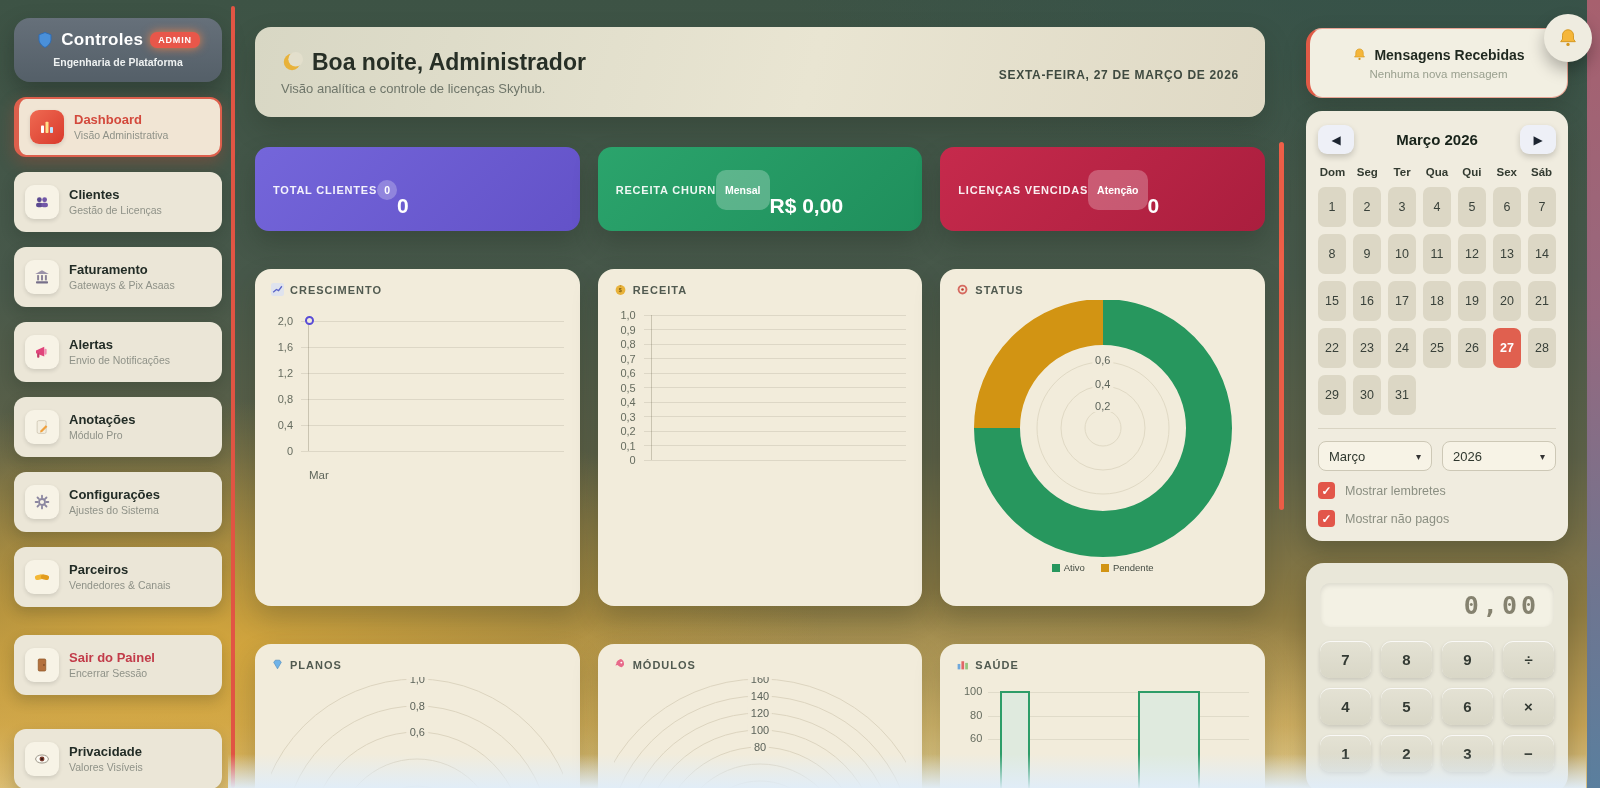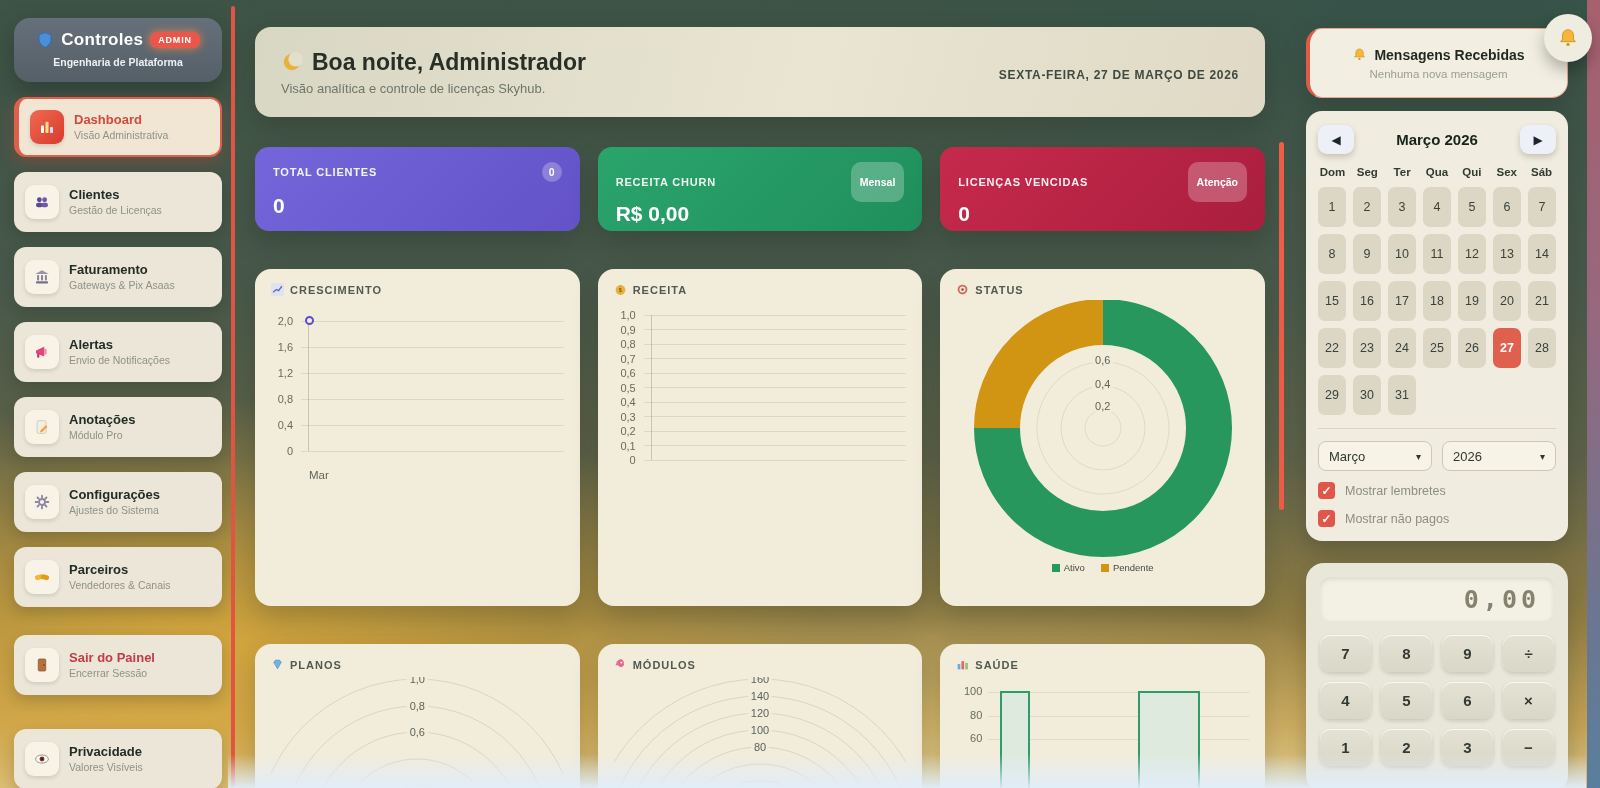--- a/index.html
+++ b/index.html
@@ -77,21 +77,21 @@
   }
   .hero-greet{display:flex; align-items:center; gap:9px; font-size:23px; font-weight:bold; color:#272f26;}
   .hero-sub{font-size:13px; color:#6f766a; margin-top:5px;}
   .hero-right{text-align:right;}
   .clock{font-family:"DejaVu Sans Mono", monospace; font-size:34px; font-weight:bold; color:#e85a45; letter-spacing:3px;}
   .dateline{font-size:12px; font-weight:bold; color:#3f4a40; letter-spacing:.7px; margin-top:6px;}
 
   .stats{display:flex; gap:18px; margin-top:30px;}
   .stat{
     flex:1; height:84px; border-radius:14px; padding:15px 18px 13px; color:#fff;
-    display:flex; flex-direction:column; box-shadow:0 12px 24px rgba(30,40,28,.28);
+    display:flex; flex-direction:row; box-shadow:0 12px 24px rgba(30,40,28,.28);
   }
   .stat.purple{background:linear-gradient(135deg,#7466da,#6352c8);}
   .stat.green{background:linear-gradient(135deg,#2ba46c,#1f8f5c);}
   .stat.red{background:linear-gradient(135deg,#c62a4c,#aa1e3e);}
   .stat-top{display:flex; justify-content:space-between; align-items:center;}
   .stat-label{font-size:11px; font-weight:bold; letter-spacing:.8px; color:rgba(255,255,255,.92);}
   .pill{background:rgba(255,255,255,.25); font-size:10.5px; font-weight:bold; padding:14px 9px; border-radius:10px;}
   .pill.circ{width:20px; height:20px; padding:0; border-radius:50%; display:flex; align-items:center; justify-content:center;}
   .stat-value{font-size:21px; font-weight:800; margin-top:auto;}
 
@@ -168,21 +168,21 @@
   .cbrow{display:flex; align-items:center; gap:10px; margin-top:11px;}
   .cb{width:17px; height:17px; border-radius:4px; background:#e2564a; color:#fff;
     display:flex; align-items:center; justify-content:center; font-size:12px; cursor:pointer;}
   .cb::after{content:"✓"; font-weight:bold;}
   .cblab{font-size:12.5px; color:#8b8f82;}
 
   .calc{margin-top:22px; height:230px; border-radius:18px; background:#e9e7d9; padding:14px;
     box-shadow:0 10px 22px rgba(30,40,28,.25);}
   .disp{height:44px; background:#f3f1e4; border-radius:10px; box-shadow:inset 0 2px 5px rgba(0,0,0,.10);
     display:flex; align-items:center; justify-content:flex-end; padding:0 14px;
-    font-family:"DejaVu Sans Mono", monospace; font-size:25px; font-weight:bold; color:#85826f; letter-spacing:4px;}
+    font-family:"DejaVu Sans Mono", monospace; font-size:25px; font-weight:bold; color:#85826f; letter-spacing:4px;margin-top:6px;}
   .keys{display:grid; grid-template-columns:repeat(4,1fr); gap:10px; margin-top:14px;}
   .key{height:37px; border-radius:10px; background:linear-gradient(#e4e2d4,#d9d7c7);
     box-shadow:0 2px 4px rgba(0,0,0,.14), inset 0 1px 0 rgba(255,255,255,.8);
     display:flex; align-items:center; justify-content:center; font-size:15px; font-weight:bold; color:#333a33; cursor:pointer;}
 
   svg{display:block;}
 </style>
 </head>
 <body>
 

